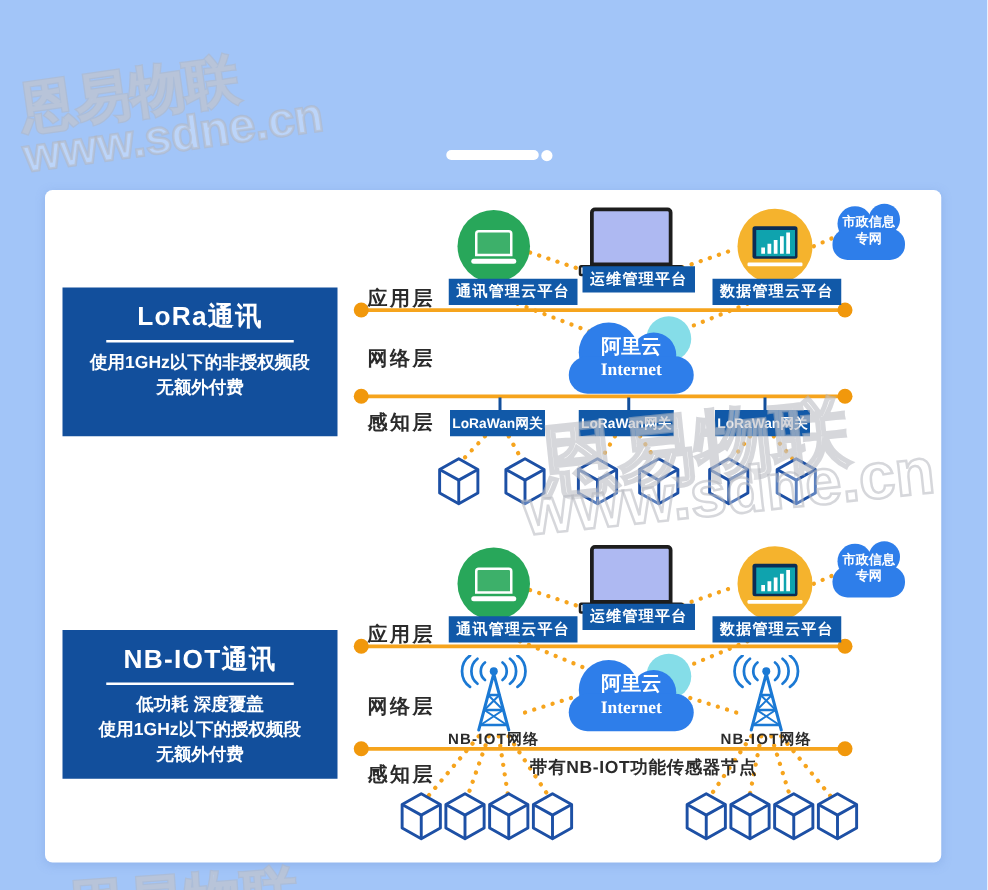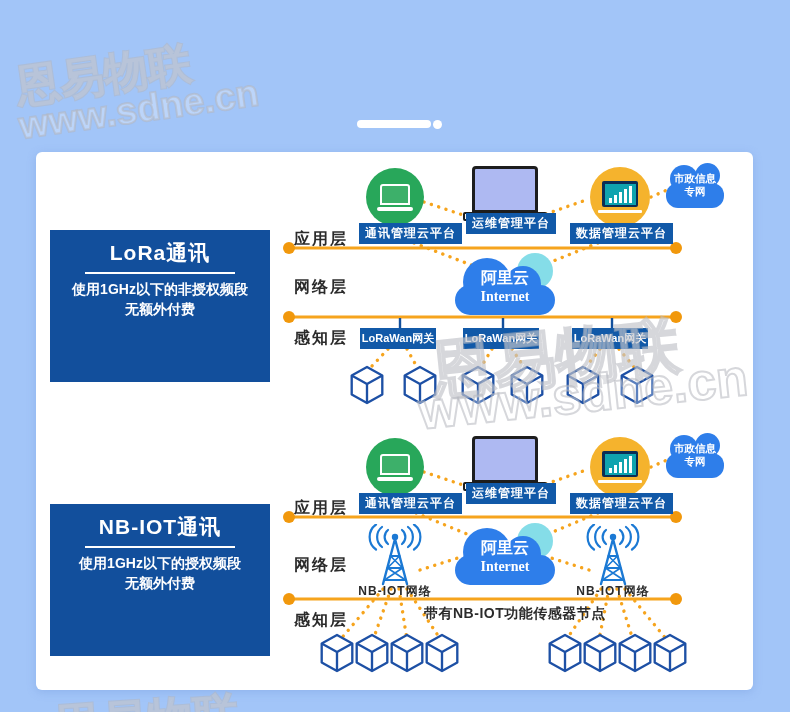--- a/index.html
+++ b/index.html
@@ -28,21 +28,21 @@
     background:#ffffff;border-radius:6px;box-shadow:0 2px 8px rgba(110,145,215,0.35);
   }
   
   svg.wires{position:absolute;left:0;top:0;z-index:5;pointer-events:none;}
   .oline{stroke:#F6A41D;stroke-width:3;}
   .enddot{fill:#F1980C;}
   .dot{stroke:#F6A41D;stroke-width:3.4;stroke-linecap:round;stroke-dasharray:0.1 7.6;fill:none;}
   .conn{stroke:#124F9C;stroke-width:2.4;}
   
   .infobox{
-    position:absolute;left:50px;width:220px;height:152px;background:#124F9C;
+    position:absolute;left:50px;width:220px;height:119px;background:#124F9C;
     color:#fff;text-align:center;z-index:6;
   }
   .infobox .t{font-size:21px;font-weight:bold;padding-top:9px;letter-spacing:1px;}
   .infobox .divider{width:150px;height:2px;background:#ffffff;margin:5px auto 6px;}
   .infobox .l{font-size:14px;font-weight:bold;line-height:1.42;}
   
   .layer{position:absolute;left:294px;font-size:16px;font-weight:bold;color:#2b2b2b;letter-spacing:2px;z-index:6;}
   
   .tag{
     position:absolute;background:#1159A8;color:#ffffff;font-size:12px;font-weight:bold;
@@ -246,20 +246,21 @@
     </svg>
   <svg class="cube" style="left:619px;top:365px;" width="36" height="40" viewBox="0 0 40 44">
       <polygon points="20,2 37,11.5 37,32.5 20,42 3,32.5 3,11.5" fill="#fff" stroke="#1D50A5" stroke-width="2.6" stroke-linejoin="round"></polygon>
       <polyline points="3,11.5 20,21 37,11.5" fill="none" stroke="#1D50A5" stroke-width="2.6" stroke-linejoin="round"></polyline>
       <line x1="20" y1="21" x2="20" y2="42" stroke="#1D50A5" stroke-width="2.6"></line>
     </svg>
 
   <div class="infobox" style="top:504px;">
     <div class="t">NB-IOT通讯</div>
     <div class="divider"></div>
+    <div class="l">低功耗 深度覆盖</div>
     <div class="l">使用1GHz以下的授权频段</div>
     <div class="l">无额外付费</div>
   </div>
 
   <div class="layer" style="top:498px;">应用层</div>
   <div class="layer" style="top:555px;">网络层</div>
   <div class="layer" style="top:610px;">感知层</div>
 
   <div class="circle-icon green" style="left:366px;top:438px;">
     <div class="lap-screen"></div>

